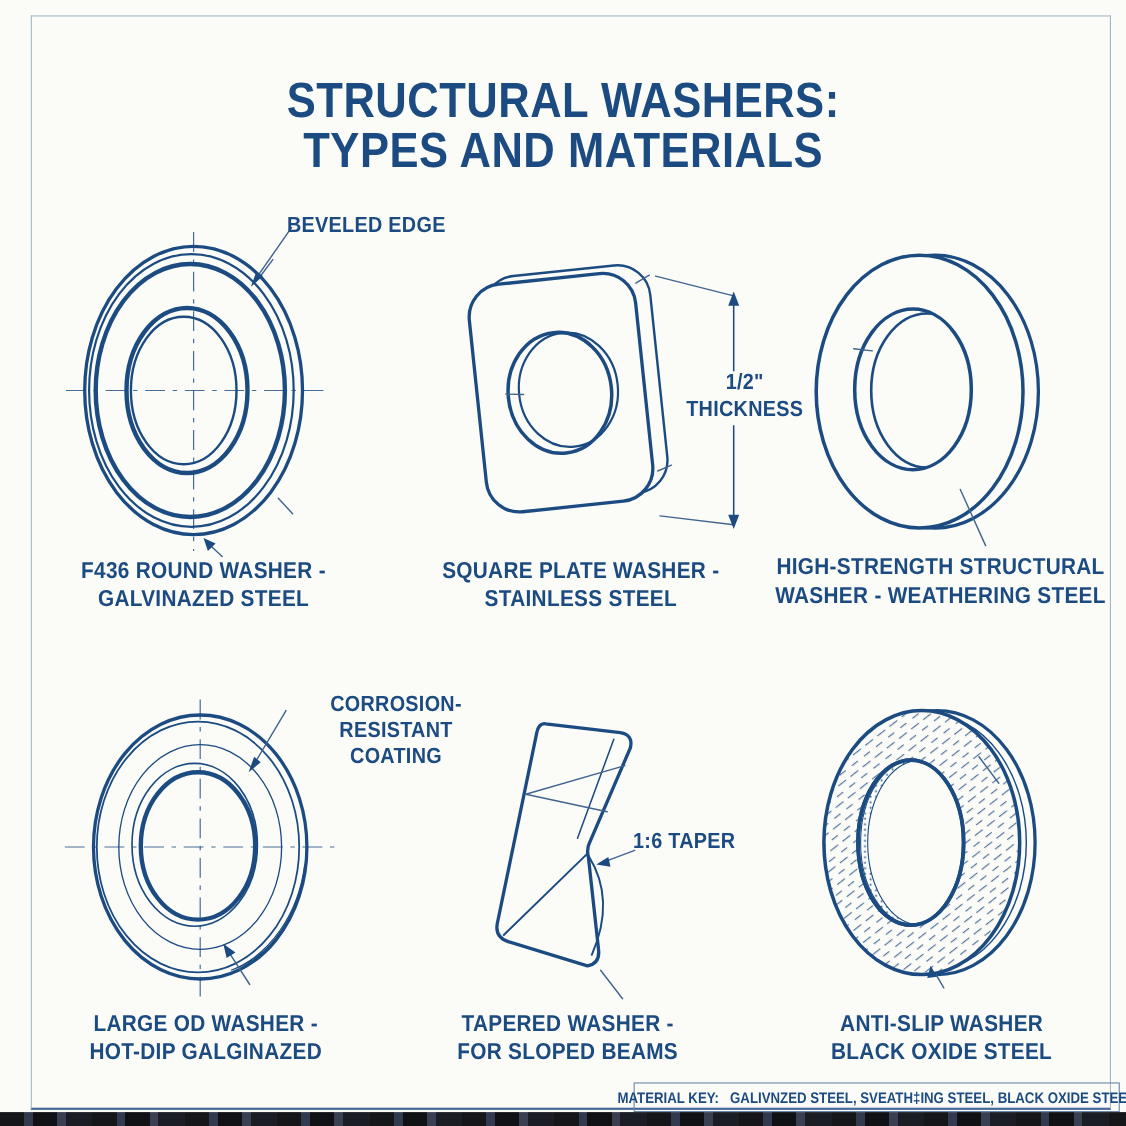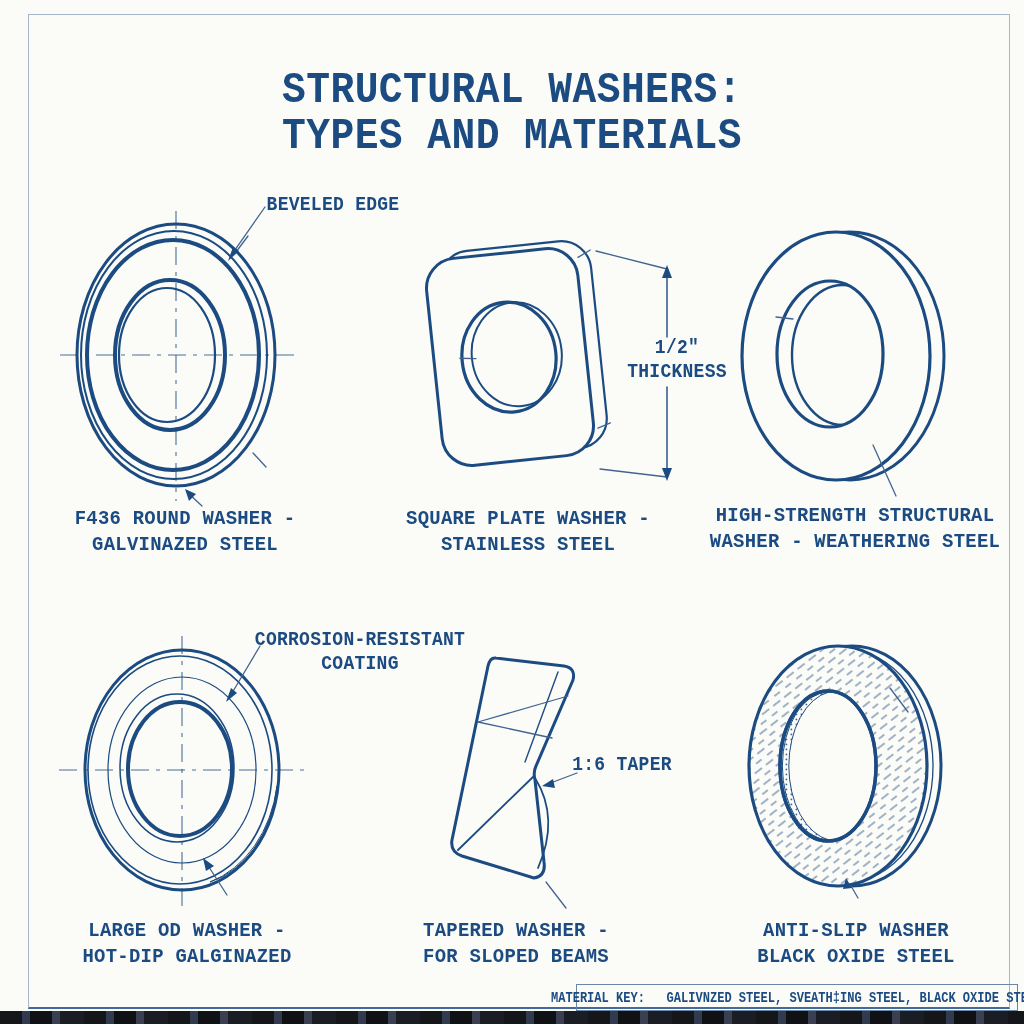--- a/index.html
+++ b/index.html
@@ -4,21 +4,21 @@
 <style>
   :root{
     --ink:#1b4b80;
     --paper:#fbfbf8;
     --leader:#41658f;
   }
   html,body{margin:0;padding:0;background:#e9e9e9;}
   #canvas{
     position:relative;width:1024px;height:1024px;overflow:hidden;
     background:var(--paper);
-    font-family:Liberation Mono, monospace;
+    font-family:Liberation Sans, sans-serif;
     color:var(--ink);
   }
   .abs{position:absolute;}
   .ttl{
     width:1024px;text-align:center;font-weight:bold;
     font-size:45px;line-height:46px;letter-spacing:.5px;
     transform:scaleX(.88);transform-origin:center;
   }
   .cap{
     text-align:center;font-weight:bold;font-size:21px;line-height:26px;

